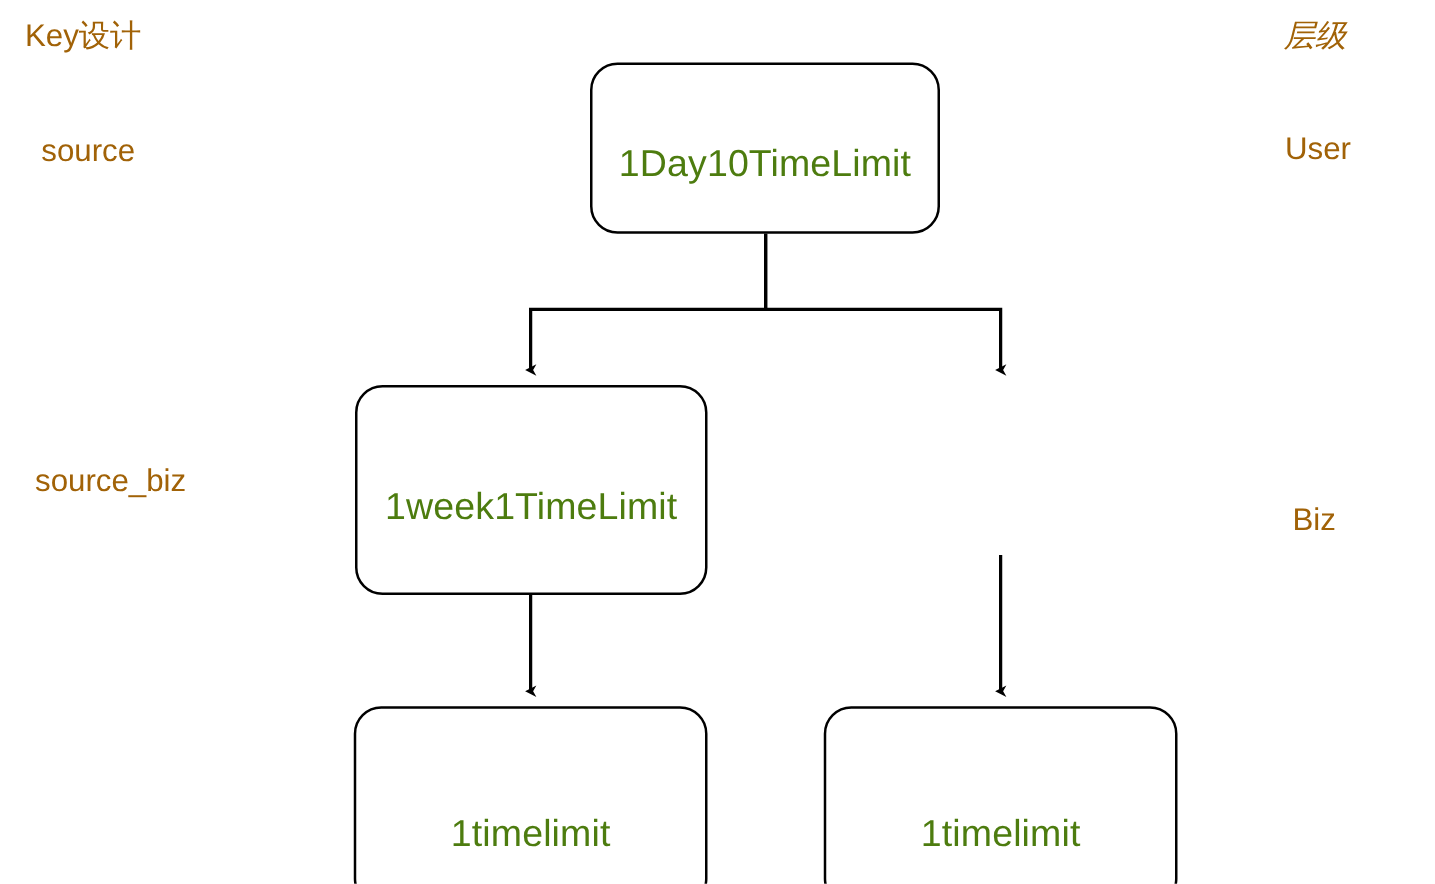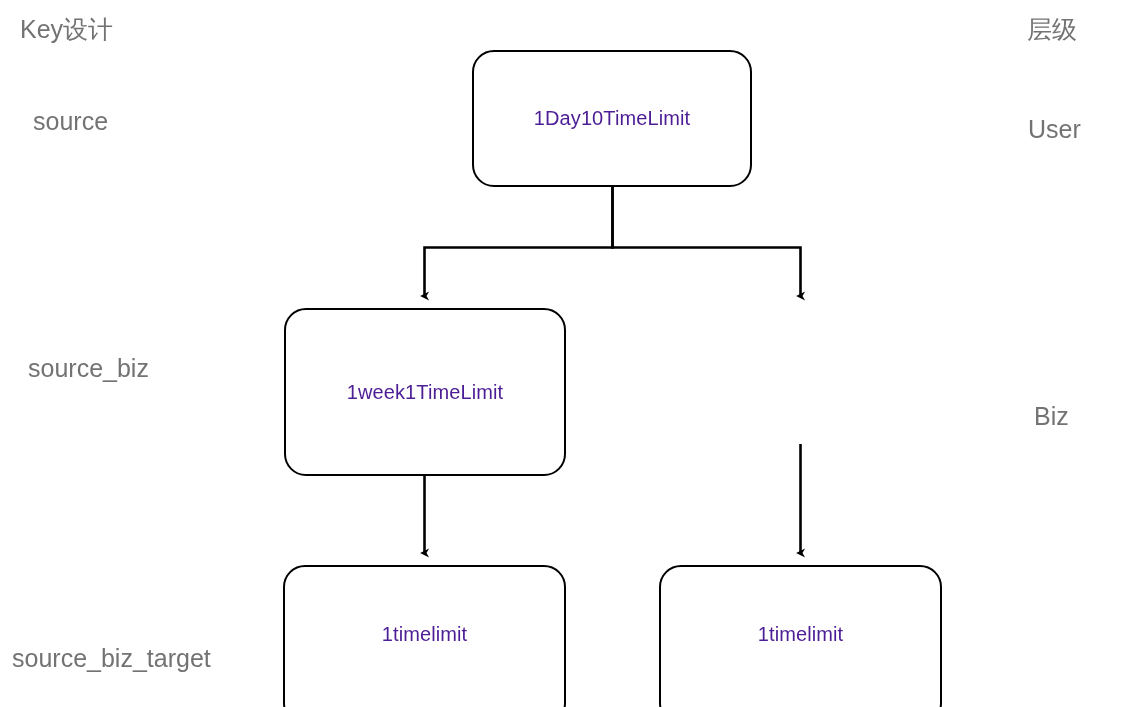--- a/index.html
+++ b/index.html
@@ -36,25 +36,26 @@
     box-sizing: border-box;
     border: 2.6px solid #000000;
     border-radius: 22px;
     background: #ffffff;
     display: flex;
     align-items: center;
     justify-content: center;
     text-align: center;
   }
   .node-label {
-    font-size: 20px;
+    font-size: 30px;
     line-height: 1.15;
     letter-spacing: 0.1px;
-    color: #4c1d95;
+    color: #4d7c0f;
     white-space: nowrap;
+    margin-top: 28px;
   }
   
   #node-root {
     left: 472px;
     top: 50px;
     width: 280px;
     height: 137px;
   }
   
   #node-biz-left {
@@ -87,33 +88,33 @@
     position: absolute;
     top: 56px;
     left: 0;
     right: 0;
   }
   
   .side-label {
     position: absolute;
     font-size: 25px;
     line-height: 1.2;
-    color: #737373;
+    color: #a16207;
     white-space: nowrap;
   }
   .side-label.left  { text-align: left; }
   .side-label.right { text-align: left; }
 
   #label-key-design      { left: 20px;  top: 14px; }
   #label-source          { left: 33px;  top: 106px; }
-  #label-source-biz      { left: 28px;  top: 353px; }
+  #label-source-biz      { left: 28px;  top: 370px; }
   #label-source-biz-tgt  { left: 12px;  top: 643px; }
 
-  #label-level           { left: 1027px; top: 14px; }
-  #label-user            { left: 1028px; top: 114px; text-align: right; }
+  #label-level           { left: 1027px; top: 14px; font-style: italic; }
+  #label-user            { left: 1028px; top: 104px; text-align: right; }
   #label-biz             { left: 1034px; top: 363px; margin-top: 38px; }
   #label-one-time-push   { left: 1009px; top: 620px; }
 </style>
 </head>
 <body>
 
 <div id="canvas">
 
   <svg id="edges" viewBox="0 0 1148 707" width="1148" height="707" xmlns="http://www.w3.org/2000/svg">
     <defs>
@@ -136,21 +137,20 @@
       <path d="M 800.5 444 L 800.5 553" fill="none" stroke="#000000" stroke-width="2.6" stroke-linecap="butt" marker-end="url(#arrowhead)"></path>
     </g>
   </svg>
 
   <div class="side-label left" id="label-key-design">Key设计</div>
 
   <div class="side-label left" id="label-source">source</div>
 
   <div class="side-label left" id="label-source-biz">source_biz</div>
 
-  <div class="side-label left" id="label-source-biz-tgt">source_biz_target</div>
 
   <div class="side-label right" id="label-level">层级</div>
 
   <div class="side-label right" id="label-user">User</div>
 
   <div class="side-label right" id="label-biz">Biz</div>
 
 
   <div class="node" id="node-root">
     <span class="node-label">1Day10TimeLimit</span>

